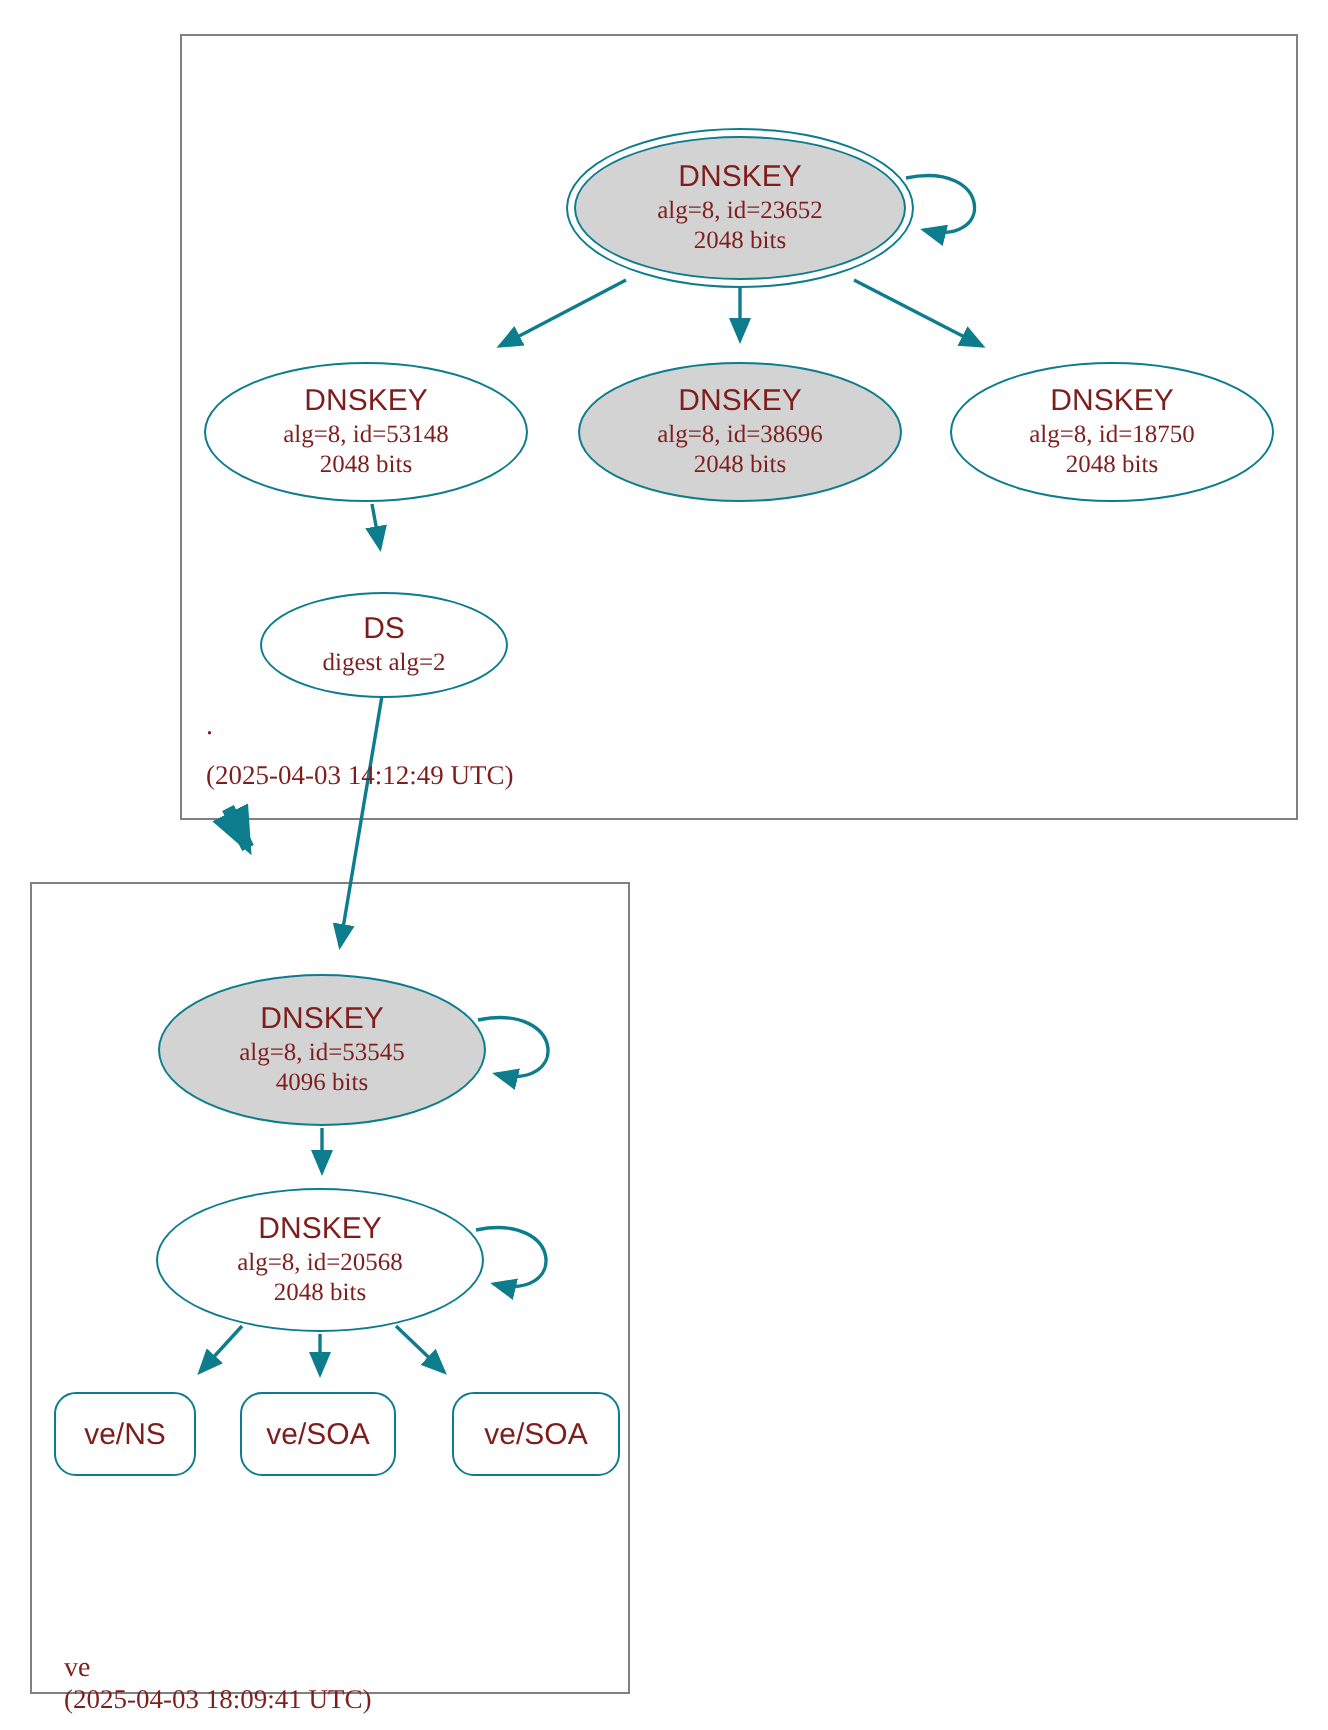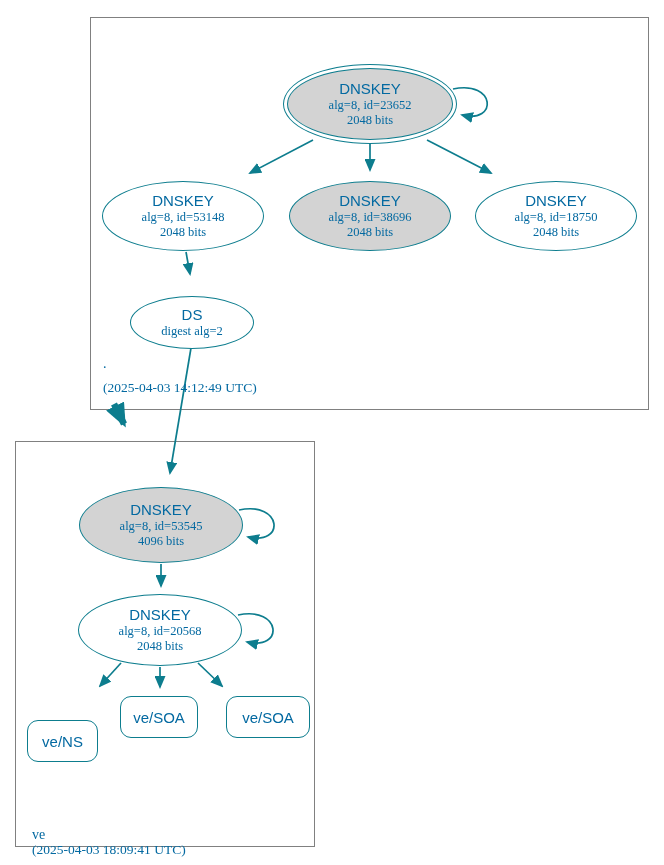--- a/index.html
+++ b/index.html
@@ -1,18 +1,18 @@
 <!DOCTYPE html>
 <html><head>
 <meta charset="utf-8">
 <style>
   html,body { margin:0; padding:0; background:#ffffff; }
   #stage {
     position:relative; width:664px; height:865px; background:#ffffff;
-    font-family:"Liberation Serif", serif; color:#0369a1;
+    font-family:"Liberation Serif", serif; color:#7f1d1d;
     overflow:hidden;
   }
   .zone-box { position:absolute; border:1px solid #808080; background:transparent; }
   #edge-layer { position:absolute; left:0; top:0; width:664px; height:865px; pointer-events:none; z-index:2; }
   .node { position:absolute; z-index:3; box-sizing:border-box; }
   .ellipse {
     border:1.7px solid #0d7d8e; border-radius:50%; background:#ffffff;
     display:flex; flex-direction:column; align-items:center; justify-content:center;
     text-align:center;
   }
@@ -111,21 +111,21 @@
     <span class="node-detail">alg=8, id=53545</span>
     <span class="node-detail">4096 bits</span>
   </div>
 
   <div class="node ellipse" style="left:78px; top:594px; width:164px; height:72px;">
     <span class="node-title">DNSKEY</span>
     <span class="node-detail">alg=8, id=20568</span>
     <span class="node-detail">2048 bits</span>
   </div>
 
-  <div class="rrset" style="left:27px; top:696px; width:71px; height:42px;margin-top:24px;">
+  <div class="rrset" style="left:27px; top:696px; width:71px; height:42px;">
     <span>ve/NS</span>
   </div>
   <div class="rrset" style="left:120px; top:696px; width:78px; height:42px;">
     <span>ve/SOA</span>
   </div>
   <div class="rrset" style="left:226px; top:696px; width:84px; height:42px;">
     <span>ve/SOA</span>
   </div>
 
   <div class="zone-label" style="left:32px; top:792px;margin-top:35px;">ve</div>

